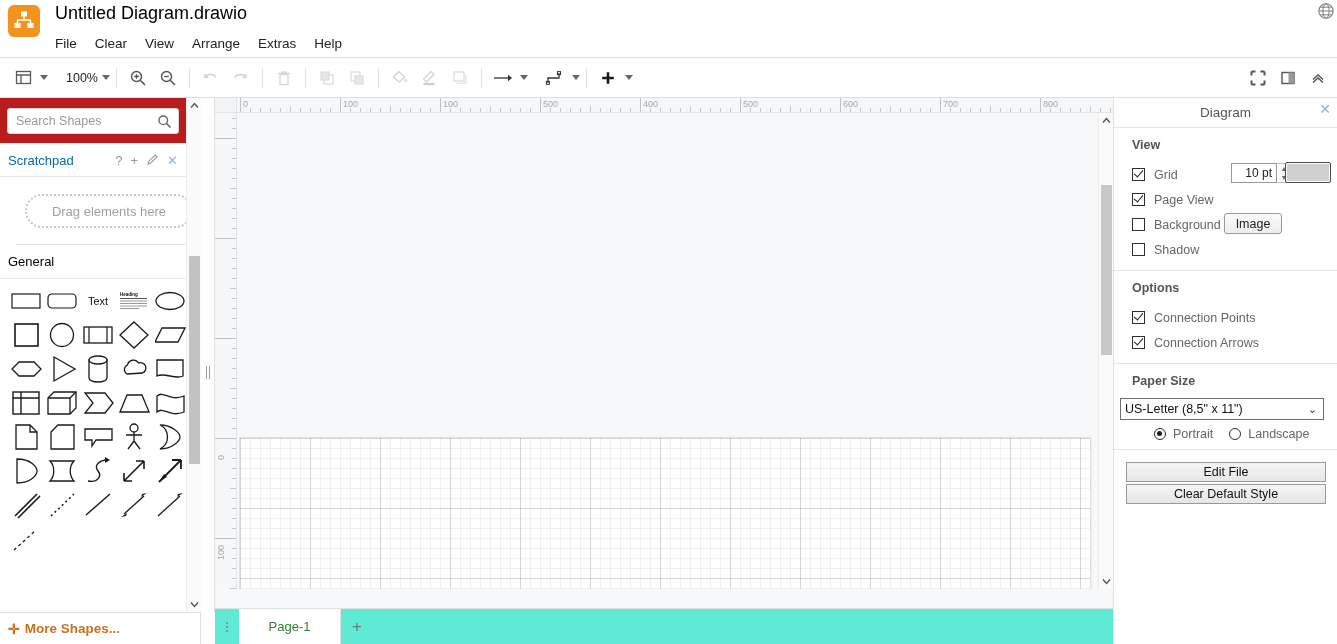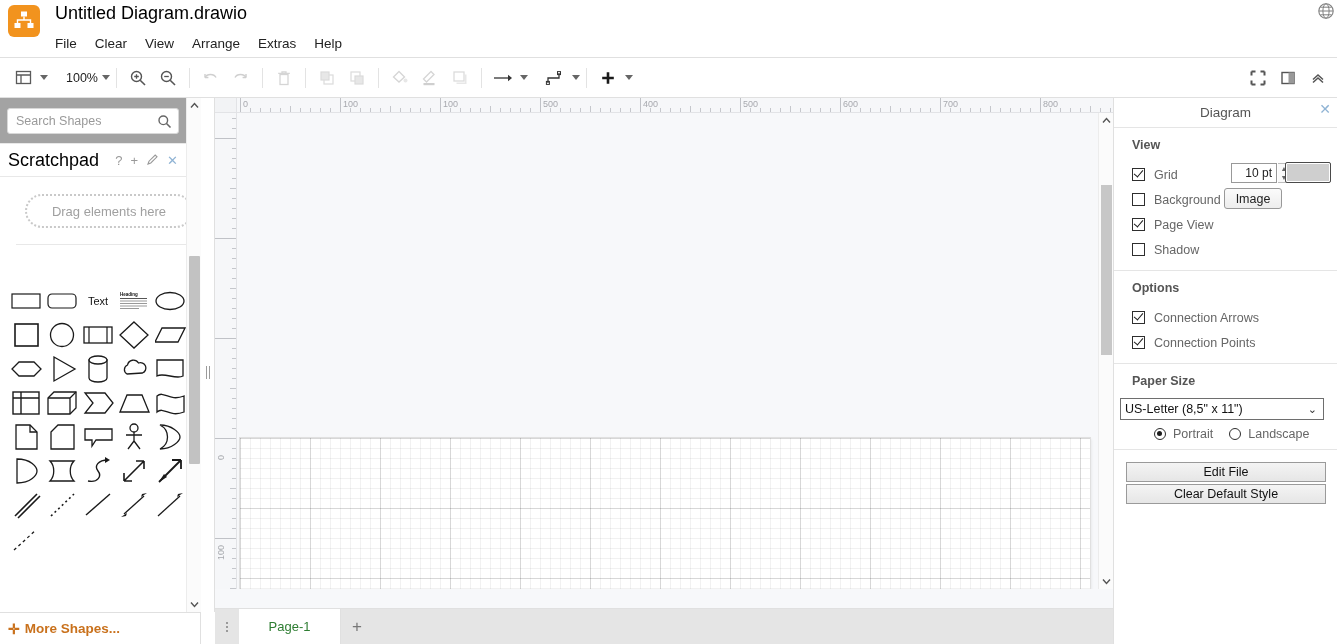--- a/index.html
+++ b/index.html
@@ -61,40 +61,40 @@
   .zoom-label { font-size: 12.5px; color: #222; padding: 0 2px; }
 
   
   .sidebar {
     position: absolute; left: 0; top: 98px; width: 201px; height: 546px;
     background: #fff; border-right: 1px solid #e0e0e0; overflow: hidden;
   }
   .search-row {
     position: absolute; left: 0; top: 0; width: 186px; height: 46px;
     display: flex; align-items: center; padding: 0 7px;
-    border-bottom: 1px solid #e8e8e8; background:#a3a3a3;
+    border-bottom: 1px solid #e8e8e8; background:#b91c1c;
   }
   .search-box {
     position: relative; width: 172px; height: 26px;
     border: 1px solid #d8d8d8; border-radius: 3px; background: #fff;
   }
   .search-box input {
     position: absolute; left: 6px; top: 0; width: 140px; height: 24px;
     border: none; outline: none; font-size: 12.5px; color: #555;
     font-family: "Liberation Sans", sans-serif; background: transparent;
   }
   .search-box input::placeholder { color: #9a9a9a; }
   .search-icon { position: absolute; right: 6px; top: 5px; }
 
   .scratchpad-title {
     position: absolute; left: 0; top: 47px; width: 186px; height: 32px;
     display: flex; align-items: center; padding: 0 8px;
     border-bottom: 1px solid #e8e8e8;
   }
-  .scratchpad-title .lbl { font-size: 18px; color: #000000; flex: 1; }
+  .scratchpad-title .lbl { font-size: 13px; color: #0369a1; flex: 1; }
   .sp-icons { display: flex; align-items: center; gap: 8px; color: #999; }
   .sp-icons span { font-size: 13px; line-height: 1; cursor: default; }
 
   .dropzone-wrap {
     position: absolute; left: 0; top: 80px; width: 186px; height: 67px;
     display: flex; align-items: center; justify-content: center;
     border-bottom: 1px solid #e8e8e8;
     margin-left: 16px;
   }
   .dropzone {
@@ -299,21 +299,21 @@
   .wide-btn {
     width: 200px; height: 20px; border: 1px solid #9a9a9a;
     background: linear-gradient(#f4f4f4,#e6e6e6);
     font-size: 12.5px; color: #111; display: flex; align-items: center; justify-content: center;
     margin-bottom: 2px;
   }
 
   
   .tabbar {
     position: absolute; left: 215px; bottom: 0; width: 898px; height: 36px;
-    background: #e5e5e5; border-top: 1px solid #e0e0e0;
+    background: #5eead4; border-top: 1px solid #e0e0e0;
     display: flex; align-items: stretch;
   }
   .tab-menu-icon {
     width: 24px; display: flex; align-items: center; justify-content: center;
     color: #777; font-size: 13px; letter-spacing: 0; line-height: 4px;
   }
   .page-tab {
     width: 102px; background: #fff; border-right: 1px solid #e0e0e0;
     display: flex; align-items: center; justify-content: center;
     font-size: 13px; color: #2e7d32;
@@ -534,20 +534,21 @@
           </svg>
         </span>
         <span style="color:#8fb3d4;">✕</span>
       </span>
     </div>
 
     <div class="dropzone-wrap">
       <div class="dropzone">Drag elements here</div>
     </div>
 
+    <div class="section-title">General</div>
 
     <div class="shape-grid">
 
       <div class="shape-cell">
         <svg width="31" height="22">
             <rect x="1" y="4" width="28" height="14" fill="#fff" stroke="#1a1a1a" stroke-width="1.2"></rect>
           </svg>
       </div>
       <div class="shape-cell">
         <svg width="31" height="22">
@@ -976,45 +977,45 @@
         <span class="fp-label">Grid</span>
         <span class="spinner">10 pt</span>
         <span class="spin-arrows">
           <i>▲</i>
           <i>▼</i>
         </span>
         <span class="color-swatch"></span>
       </div>
 
       <div class="fp-row">
+        <span class="cb checked"></span>
+        <span class="fp-label">Page View</span>
+      </div>
+
+      <div class="fp-row">
         <span class="cb"></span>
         <span class="fp-label">Background</span>
         <span class="btn-small">Image</span>
-      </div>
-
-      <div class="fp-row">
-        <span class="cb checked"></span>
-        <span class="fp-label">Page View</span>
       </div>
 
       <div class="fp-row">
         <span class="cb"></span>
         <span class="fp-label">Shadow</span>
       </div>
     </div>
 
     <div class="fp-section">
       <div class="fp-section-title">Options</div>
       <div class="fp-row">
         <span class="cb checked"></span>
-        <span class="fp-label">Connection Arrows</span>
+        <span class="fp-label">Connection Points</span>
       </div>
       <div class="fp-row">
         <span class="cb checked"></span>
-        <span class="fp-label">Connection Points</span>
+        <span class="fp-label">Connection Arrows</span>
       </div>
     </div>
 
     <div class="fp-section">
       <div class="fp-section-title">Paper Size</div>
       <div class="select-wrap">
         <div class="fp-select">
           <span>US-Letter (8,5" x 11")</span>
           <span class="chev">⌄</span>
         </div>

